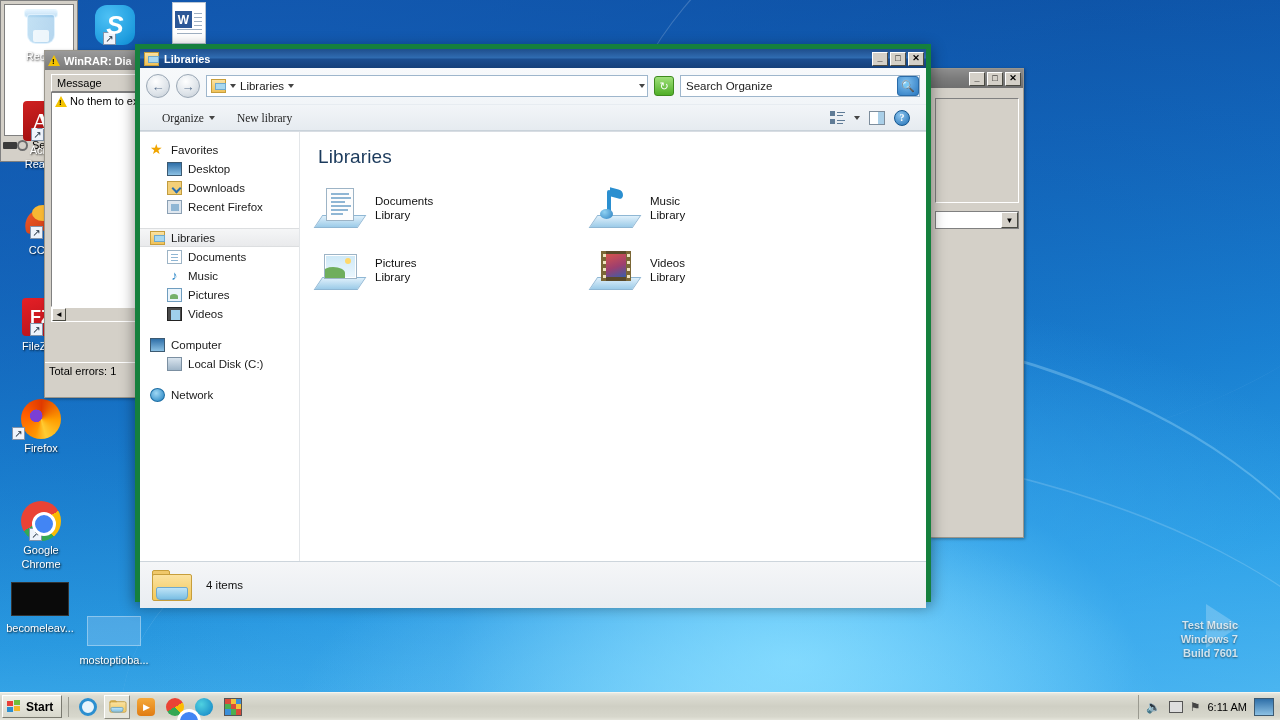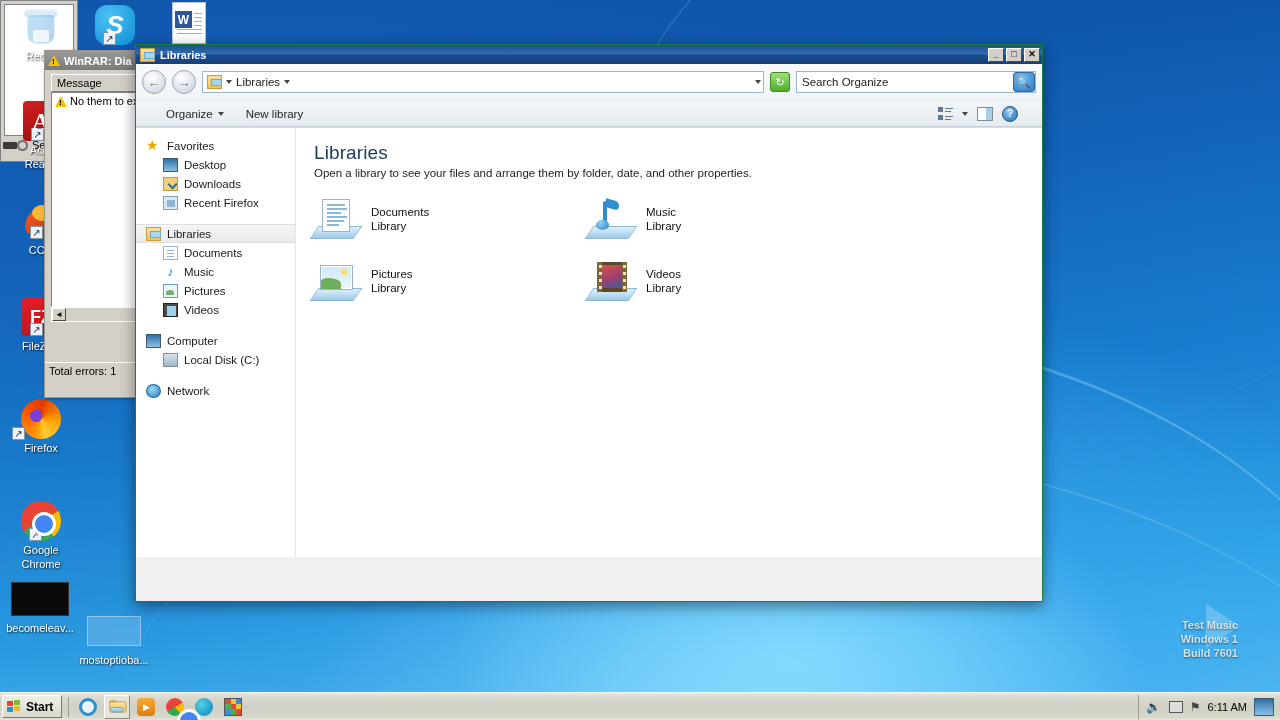--- a/index.html
+++ b/index.html
@@ -144,22 +144,22 @@
   
   #smallwin { left: 72px; top: 398px; width: 78px; height: 162px; background:#d4d0c8; border:1px solid #808080; }
   #smallwin .inner { background:#fff; border:1px solid #808080; height:132px; margin:3px; }
   #smallwin .foot { display:flex; align-items:center; gap:3px; padding:0 2px; }
   .key-ico { width:26px;height:11px; position:relative;}
   .key-ico .kb{position:absolute;left:0;top:2px;width:14px;height:7px;background:#3b3b3b;border-radius:1px;}
   .key-ico .kr{position:absolute;left:14px;top:0px;width:11px;height:11px;border:2px solid #6d6d6d;border-radius:50%;}
 
   
   #explorer {
-    position:absolute; left:135px; top:44px; width:908px; height:558px;
-    border:1px solid #15803d;
+    position:absolute; left:135px; top:44px; width:796px; height:558px;
+    border:5px solid #15803d;
     background:#f0f0f0;
     box-shadow: 0 4px 14px rgba(0,0,0,0.45);
   }
   .ex-title {
     height:19px; display:flex; align-items:center; gap:5px; padding:0 2px 0 4px;
     background: linear-gradient(180deg, #1f4e8c 0%, #2f6bb0 45%, #1b4d8f 55%, #15407a 100%);
     color:#fff; font-size:11px; font-weight:bold;
   }
   .ex-title .ctl-btn { background:#d4d0c8; }
   .ex-chrome {
@@ -186,24 +186,24 @@
   .search-box {
     width:240px;height:22px;background:#fff;border:1px solid #9eb6cc;
     display:flex;align-items:center;padding-left:5px; font-size:11.5px; color:#222;
   }
   .search-btn {
     width:22px;height:20px;margin-left:auto;margin-right:0px;
     background: radial-gradient(circle at 40% 30%, #7fc0ef, #2a78c0);
     border:1px solid #2a6ba8; border-radius:3px; color:#fff; display:flex;align-items:center;justify-content:center;font-size:11px;
   }
   .ex-toolbar {
-    height:27px; display:flex; align-items:center; gap:10px; padding:0 24px;
+    height:27px; display:flex; align-items:center; gap:10px; padding:0 16px;
     background: linear-gradient(180deg,#f2f5f8,#e6ebf0);
     border-top:1px solid #e7ecf1; border-bottom:1px solid #c9d2da;
-    font-size:11.5px; color:#1f1f1f;
+    font-size:11.5px; color:#1f1f1f;font-family:Liberation Serif, serif;
   }
   .tb-item { display:flex; align-items:center; gap:5px; padding:3px 6px; }
   .tb-right { margin-left:auto; display:flex; align-items:center; gap:9px; }
   .viewicon { width:15px;height:14px; position:relative; }
   .viewicon i { position:absolute; display:block; background:#5f7b96; }
   .helpico {
     width:16px;height:16px;border-radius:50%;
     background: radial-gradient(circle at 38% 32%, #8fc7f0, #1f6fb5);
     border:1px solid #14568f; color:#fff; font-size:10px; font-weight:bold;
     display:flex;align-items:center;justify-content:center;
@@ -432,21 +432,21 @@
       <div class="blankbox"></div>
     </div>
   <div class="lbl">mostoptioba...</div>
 </div>
 
 <div id="anyrun">
   <span class="play-tri"></span>
 </div>
 <div id="watermark">
   <div>Test Music</div>
-  <div>Windows 1</div>
+  <div>Windows 7</div>
   <div>Build 7601</div>
 </div>
 
 <div class="win-classic" id="bgwin">
   <div class="tb-classic">
     <div class="ctl-btns">
       <div class="ctl-btn">_</div>
       <div class="ctl-btn">□</div>
       <div class="ctl-btn">✕</div>
     </div>
@@ -603,21 +603,20 @@
       <div class="nav-gap"></div>
 
       <div class="nav-item">
         <span class="mini network"></span>
         <span>Network</span>
       </div>
     </div>
 
     <div class="ex-content">
       <div class="ex-h1">Libraries</div>
-      <div class="ex-sub">Open a library to see your files and arrange them by folder, date, and other properties.</div>
 
       <div class="lib-grid">
 
         <div class="lib-tile">
           <div class="ic docs-ic">
             <div class="ic-base"></div>
             <div class="sheet">
               <i style="top:4px;width:18px"></i>
                 <i style="top:8px;width:20px"></i>
               <i style="top:12px;width:14px"></i>
@@ -677,20 +676,28 @@
           <div class="txt">
             <div>Videos</div>
             <div>Library</div>
           </div>
         </div>
 
       </div>
     </div>
   </div>
 
+  <div class="ex-status">
+    <div class="folder-ic status-folder">
+      <div class="tab"></div>
+        <div class="bk"></div>
+        <div class="fr"></div>
+    </div>
+    <div>4 items</div>
+  </div>
 </div>
 
 <div id="taskbar">
   <div class="start-btn">
     <span class="win-flag">
       <i style="left:0;top:1px;background:#e8403a"></i>
       <i style="left:7px;top:0;background:#6fbf3a"></i>
       <i style="left:0;top:7px;background:#2b8fd0"></i>
       <i style="left:7px;top:6px;background:#f3b72a"></i>
     </span>

